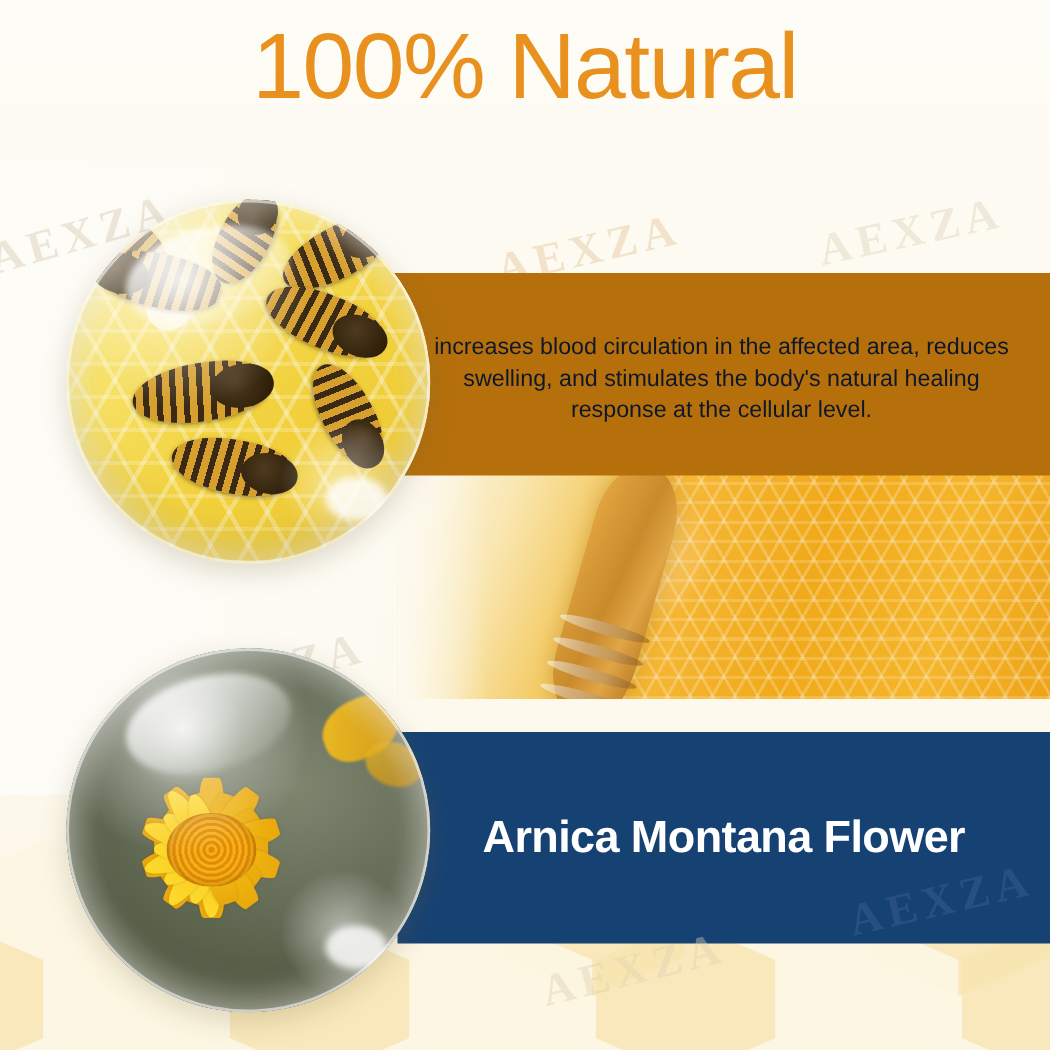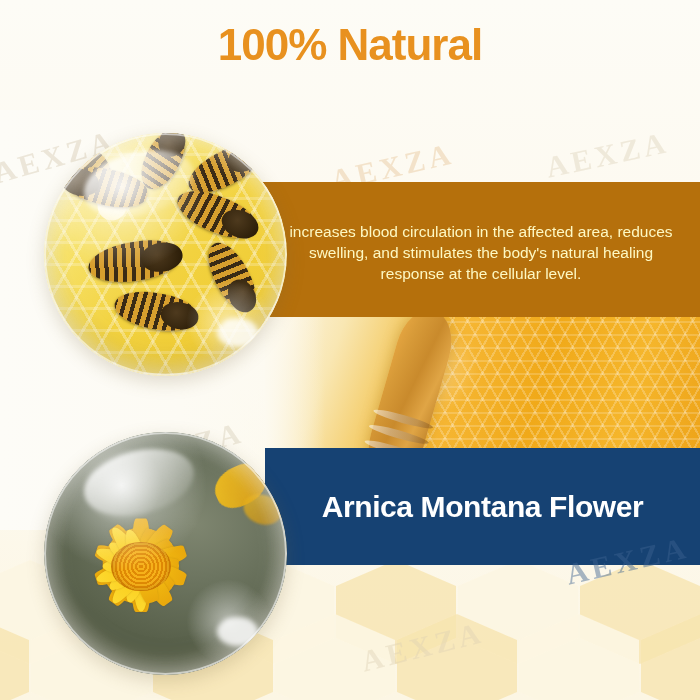--- a/index.html
+++ b/index.html
@@ -52,21 +52,21 @@
   .wm.w3{left:120px;top:430px;transform:rotate(-14deg);color:#cfc4ab;}
   .wm.w4{left:560px;top:510px;transform:rotate(-13deg);color:#c7d2e0;opacity:.28;}
   .wm.w5{left:330px;top:150px;transform:rotate(-13deg);color:#e8c79b;opacity:.45;}
   .wm.w6{left:390px;top:565px;transform:rotate(-13deg);color:#3d6390;opacity:.45;}
   .wm.w7{left:360px;top:630px;transform:rotate(-14deg);color:#ddd0b4;opacity:.4;}
 
   
   .header{position:absolute;left:0;top:0;width:700px;text-align:center;}
   .title{
     margin:0;padding-top:14px;
-    font-size:44px;line-height:62px;font-weight:700;
+    font-size:62px;line-height:62px;font-weight:400;
     color:#e8911f;letter-spacing:-1px;
   }
   .subtitle{
     margin:0;padding-top:13px;
     font-size:30px;line-height:30px;font-weight:700;
     color:#1d1d1b;letter-spacing:-0.5px;
   }
 
   
   .photo-honeycomb{
@@ -103,31 +103,31 @@
   .band{
     position:absolute;
     display:flex;flex-direction:column;align-items:center;justify-content:center;
     text-align:center;
   }
   .band-bee{
     left:262px;top:182px;width:438px;height:135px;
     background:#b5700c;
   }
   .band-arnica{
-    left:265px;top:448px;width:435px;height:117px;
+    left:265px;top:488px;width:435px;height:141px;
     background:#164273;
   }
   .band-title{
     margin:0;font-size:31px;line-height:34px;font-weight:700;color:#ffffff;
     letter-spacing:-0.4px;
   }
   .band-arnica .band-title{font-size:30px;}
   .band-body{
     margin:6px 14px 0 14px;font-size:15.5px;line-height:21px;
-    color:#fef9c3;font-weight:400;max-width:400px;
+    color:#0f172a;font-weight:400;max-width:400px;
   }
   .band-arnica .band-body{color:#f0f3f7;max-width:395px;}
 
   
   .bubble{
     position:absolute;border-radius:50%;overflow:hidden;
     box-shadow:0 6px 18px rgba(120,100,60,.22);
   }
   .bubble-bee{left:44px;top:133px;width:243px;height:243px;}
   .bubble-flower{left:44px;top:432px;width:243px;height:243px;}

